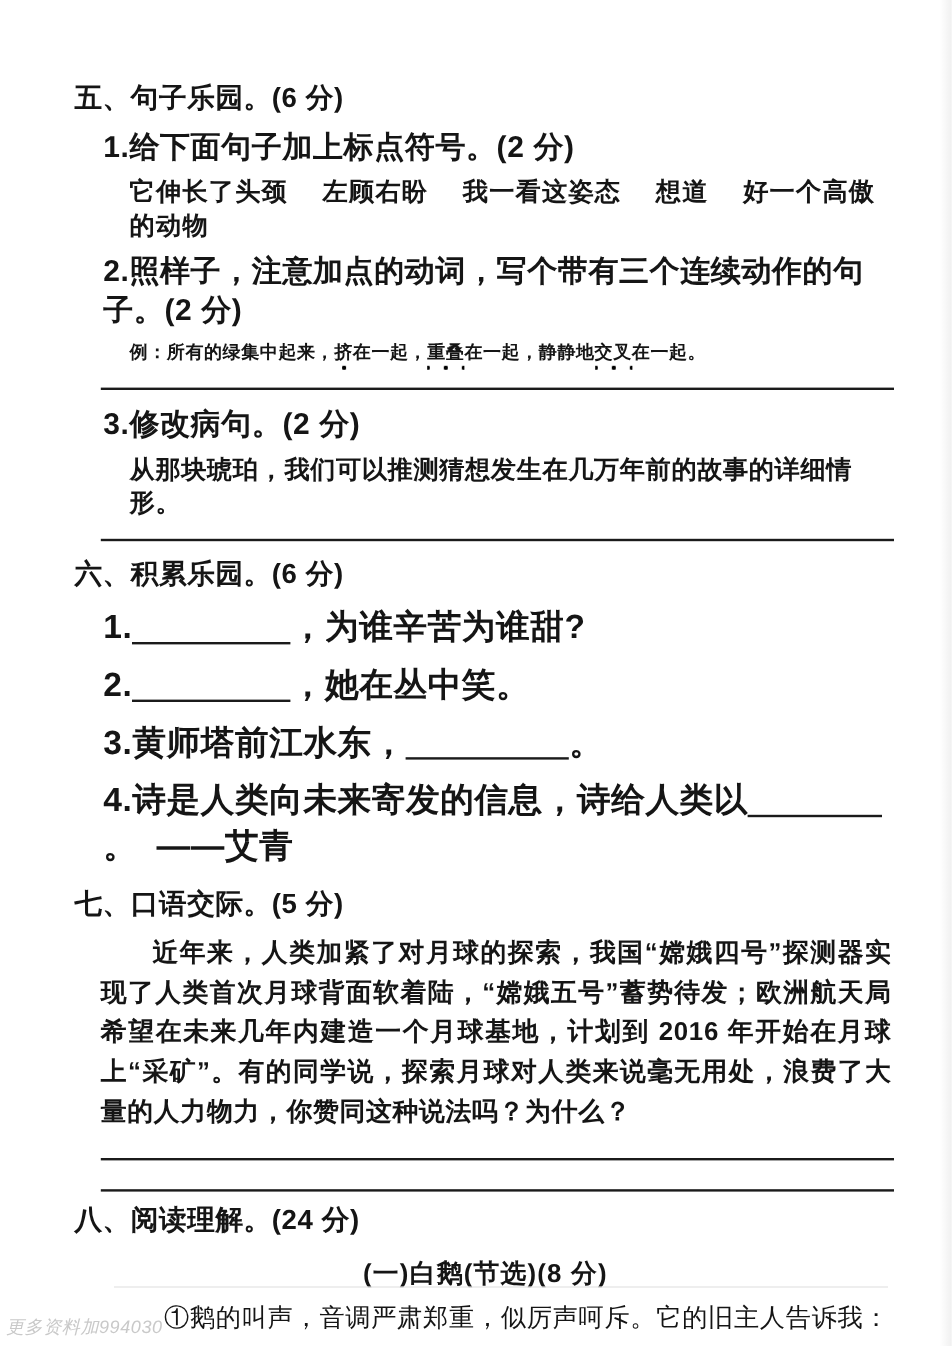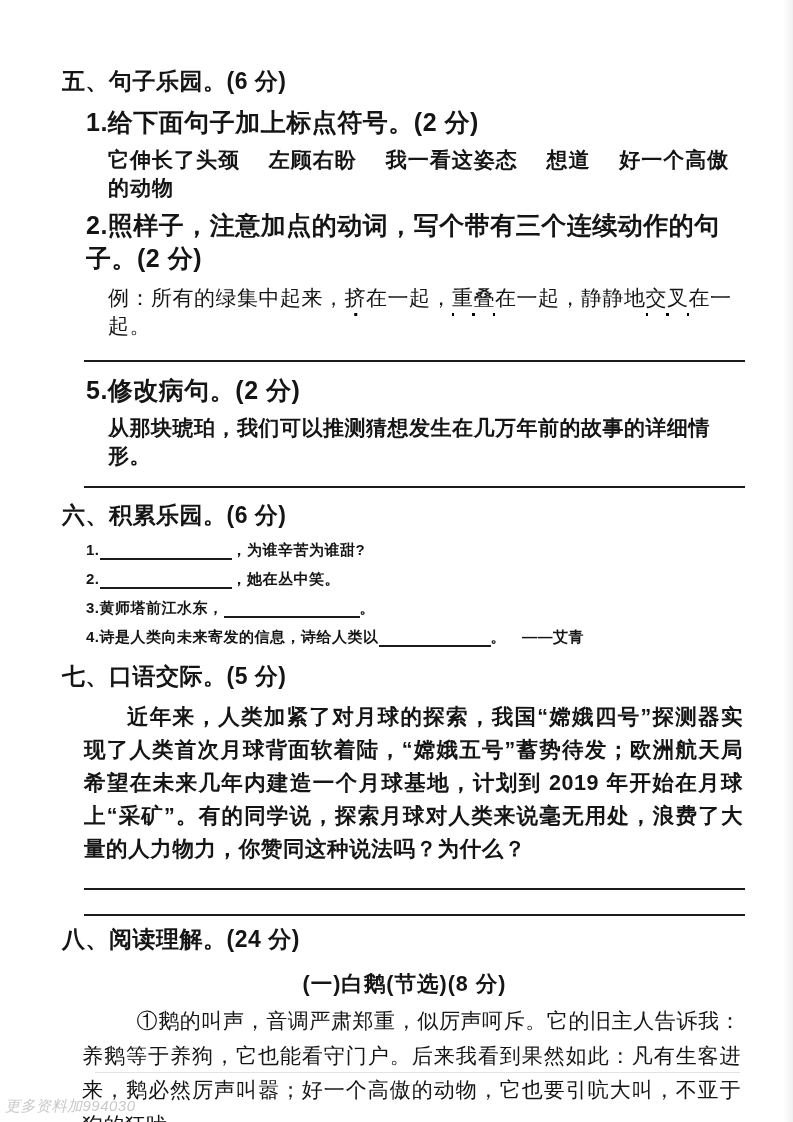--- a/index.html
+++ b/index.html
@@ -38,39 +38,40 @@
     font-size: 21px;
     font-weight: 700;
     margin: 7px 0 7px 46px;
     letter-spacing: 1px;
   }
   .kai {
     font-family: "Liberation Serif", serif;
     font-weight: 400;
   }
   .example-line {
-    font-size: 21px;
+    font-size: 15px;
     margin: 9px 0 4px 46px;
     letter-spacing: 0.5px;
+    font-weight: bold;
   }
   .em-dot {
     background-image: radial-gradient(circle, #000 1.7px, rgba(0,0,0,0) 1.9px);
     background-size: 1em 5px;
     background-repeat: repeat-x;
     background-position: center bottom;
     padding-bottom: 7px;
   }
   .ans-line {
     height: 0;
     border-top: 2.5px solid #1b1b1b;
     margin: 20px 2px 12px 22px;
   }
   .ans-line.tight { margin-top: 16px; }
   .fill-item {
-    font-size: 15px;
+    font-size: 28px;
     font-weight: 700;
     margin: 10px 0 10px 24px;
     letter-spacing: 0.5px;
   }
   .blank {
     display: inline-block;
     height: 1.05em;
     border-bottom: 2px solid #1b1b1b;
     vertical-align: -5px;
   }
@@ -129,41 +130,41 @@
     <div class="sec-title">五、句子乐园。(6 分)</div>
 
     <div class="q-label">1.给下面句子加上标点符号。(2 分)</div>
     <div class="bold-sentence">它伸长了头颈　 左顾右盼　 我一看这姿态　 想道　 好一个高傲的动物</div>
 
     <div class="q-label">2.照样子，注意加点的动词，写个带有三个连续动作的句子。(2 分)</div>
     <div class="example-line kai"><span>例：所有的绿集中起来，</span><span class="em-dot">挤</span><span>在一起，</span><span class="em-dot">重叠</span><span>在一起，静静地</span><span class="em-dot">交叉</span><span>在一起。</span></div>
 
     <div class="ans-line"></div>
 
-    <div class="q-label">5.修改病句。(2 分)</div>
+    <div class="q-label">3.修改病句。(2 分)</div>
     <div class="bold-sentence" style="letter-spacing:0.5px;">从那块琥珀，我们可以推测猜想发生在几万年前的故事的详细情形。</div>
 
     <div class="ans-line tight"></div>
   </div>
 
   <div>
     <div class="sec-title">六、积累乐园。(6 分)</div>
 
     <div class="fill-item"><span>1.</span><span class="blank w130"></span><span>，为谁辛苦为谁甜?</span></div>
 
     <div class="fill-item"><span>2.</span><span class="blank w130"></span><span>，她在丛中笑。</span></div>
 
     <div class="fill-item"><span>3.黄师塔前江水东，</span><span class="blank w135"></span><span>。</span></div>
 
     <div class="fill-item"><span>4.诗是人类向未来寄发的信息，诗给人类以</span><span class="blank w115"></span><span>。</span><span class="author">——艾青</span></div>
   </div>
 
   <div class="mt-sec">
     <div class="sec-title">七、口语交际。(5 分)</div>
-    <div class="para">近年来，人类加紧了对月球的探索，我国“嫦娥四号”探测器实现了人类首次月球背面软着陆，“嫦娥五号”蓄势待发；欧洲航天局希望在未来几年内建造一个月球基地，计划到 2019 年开始在月球上“采矿”。有的同学说，探索月球对人类来说毫无用处，浪费了大量的人力物力，你赞同这种说法吗？为什么？</div>
+    <div class="para">近年来，人类加紧了对月球的探索，我国“嫦娥四号”探测器实现了人类首次月球背面软着陆，“嫦娥五号”蓄势待发；欧洲航天局希望在未来几年内建造一个月球基地，计划到 2016 年开始在月球上“采矿”。有的同学说，探索月球对人类来说毫无用处，浪费了大量的人力物力，你赞同这种说法吗？为什么？</div>
     <div class="ans-line" style="margin-top:22px;"></div>
     <div class="ans-line" style="margin-top:24px; margin-bottom:8px;"></div>
   </div>
 
   <div>
     <div class="sec-title">八、阅读理解。(24 分)</div>
     <div class="passage-title">(一)白鹅(节选)(8 分)</div>
 
     <div class="passage-para kai"><span>①</span><span>鹅的叫声，音调严肃郑重，似厉声呵斥。它的旧主人告诉我：养鹅等于养狗，它也能看守门户。后来我看到果然如此：凡有生客进来，鹅必然厉声叫嚣；好一个高傲的动物，它也要引吭大叫，不亚于狗的狂吠。</span></div>
 

